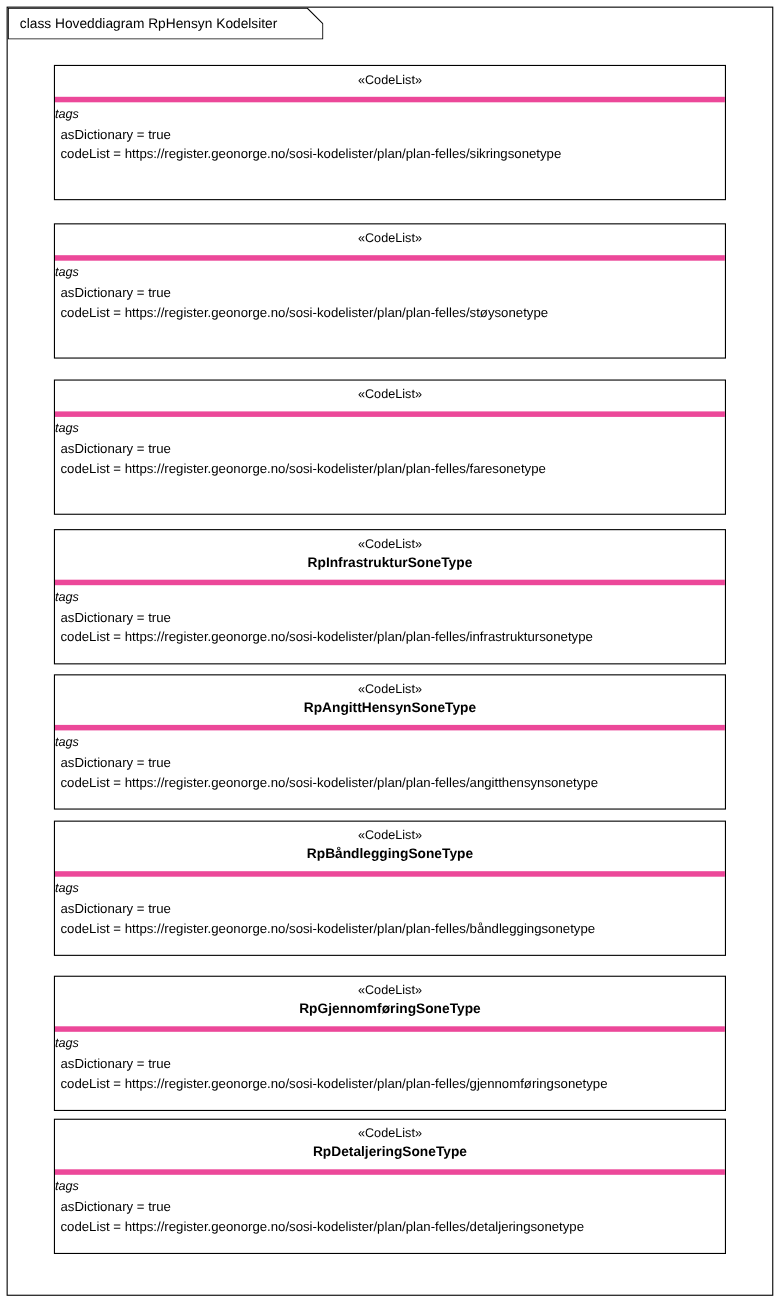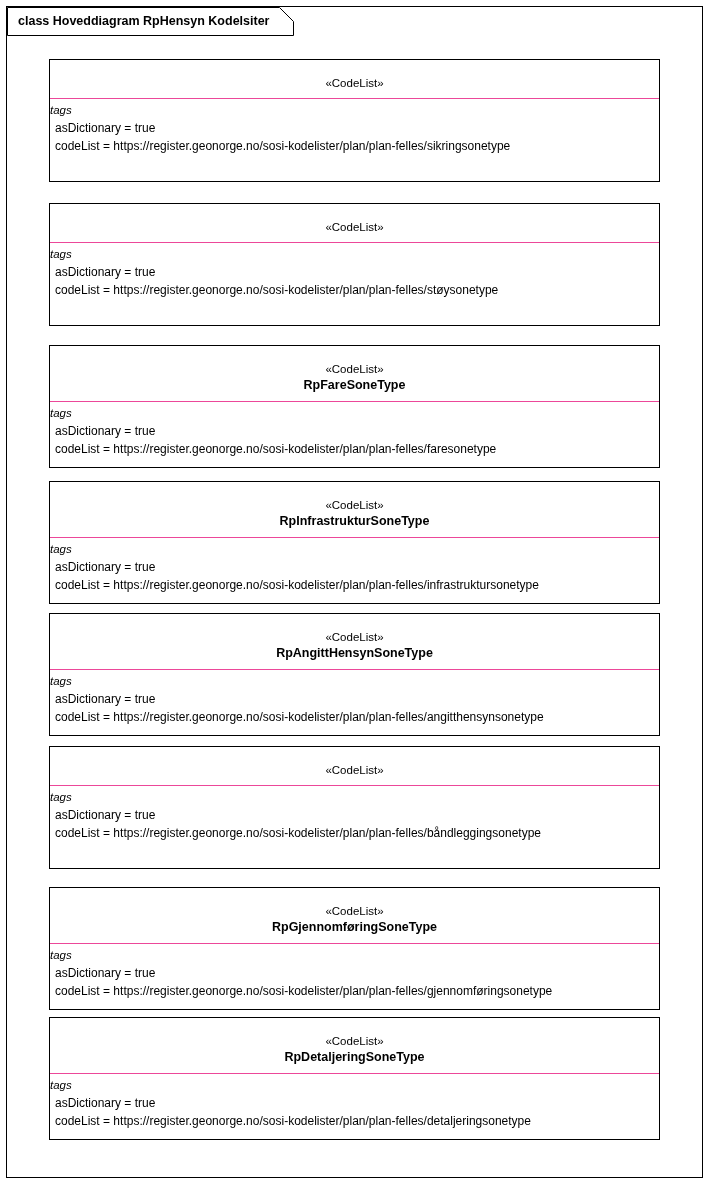--- a/index.html
+++ b/index.html
@@ -42,39 +42,38 @@
     top: 0;
     display: block;
   }
   #diagram-title-text {
     position: absolute;
     left: 11px;
     top: 0px;
     height: 28px;
     line-height: 28px;
     font-size: 12.5px;
-    font-weight: bold;
+    font-weight: normal;
     white-space: nowrap;
     letter-spacing: 0px;
   }
 
   
   .class-box {
     position: absolute;
     left: 42px;
     width: 611px;
     border: 1px solid #000000;
     background: #ffffff;
   }
 
   .class-header {
-    border-bottom: 1px solid #ec4899;
+    border-bottom: 5px solid #ec4899;
     padding: 6px 4px 7px 4px;
     text-align: center;
-    margin-top: 10px;
   }
   .class-stereotype {
     font-size: 11.5px;
     line-height: 15px;
     font-weight: normal;
     white-space: nowrap;
   }
   .class-name {
     font-size: 12.5px;
     line-height: 17px;
@@ -129,21 +128,20 @@
     <div class="class-compartment">
       <div class="compartment-label">tags</div>
       <div class="tag-row">asDictionary = true</div>
       <div class="tag-row">codeList = https://register.geonorge.no/sosi-kodelister/plan/plan-felles/støysonetype</div>
     </div>
   </div>
 
   <div class="class-box" style="top:338px; height:123px;">
     <div class="class-header">
       <div class="class-stereotype">«CodeList»</div>
-      <div class="class-name">RpFareSoneType</div>
     </div>
     <div class="class-compartment">
       <div class="compartment-label">tags</div>
       <div class="tag-row">asDictionary = true</div>
       <div class="tag-row">codeList = https://register.geonorge.no/sosi-kodelister/plan/plan-felles/faresonetype</div>
     </div>
   </div>
 
   <div class="class-box" style="top:474px; height:123px;">
     <div class="class-header">
@@ -165,20 +163,21 @@
     <div class="class-compartment">
       <div class="compartment-label">tags</div>
       <div class="tag-row">asDictionary = true</div>
       <div class="tag-row">codeList = https://register.geonorge.no/sosi-kodelister/plan/plan-felles/angitthensynsonetype</div>
     </div>
   </div>
 
   <div class="class-box" style="top:739px; height:123px;">
     <div class="class-header">
       <div class="class-stereotype">«CodeList»</div>
+      <div class="class-name">RpBåndleggingSoneType</div>
     </div>
     <div class="class-compartment">
       <div class="compartment-label">tags</div>
       <div class="tag-row">asDictionary = true</div>
       <div class="tag-row">codeList = https://register.geonorge.no/sosi-kodelister/plan/plan-felles/båndleggingsonetype</div>
     </div>
   </div>
 
   <div class="class-box" style="top:880px; height:123px;">
     <div class="class-header">

